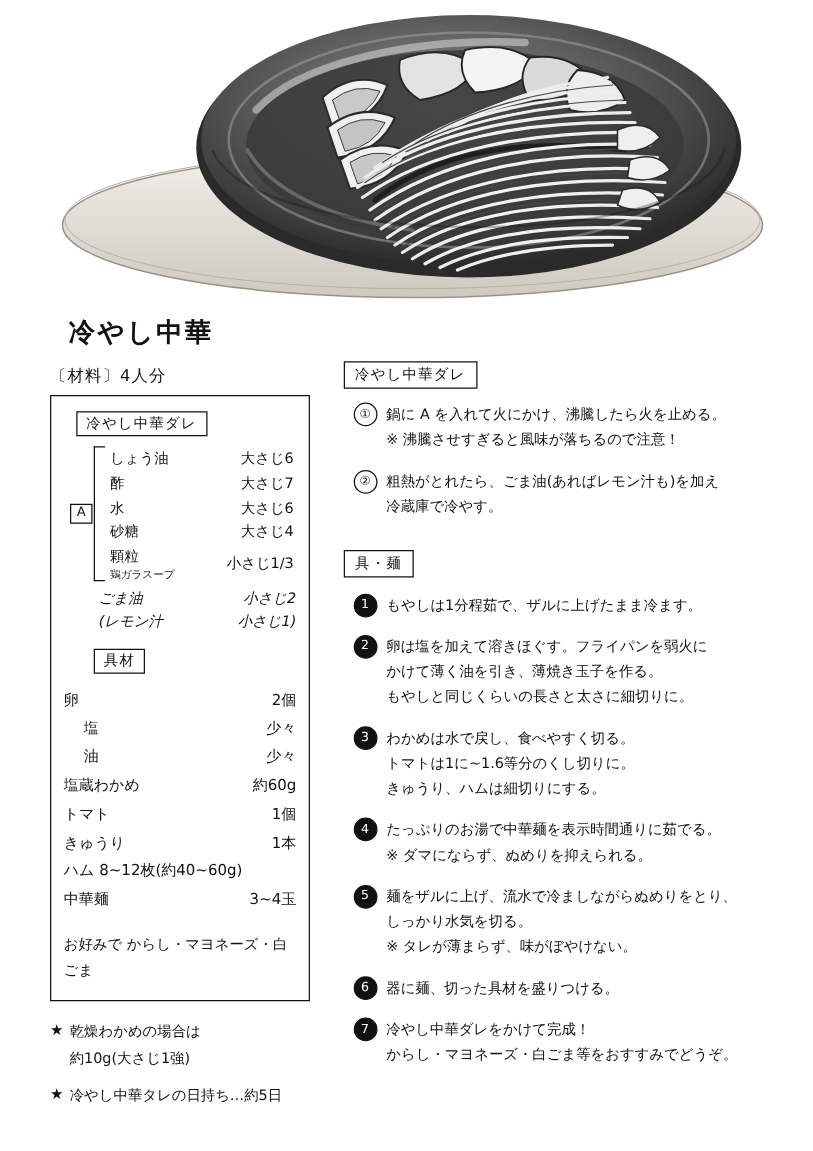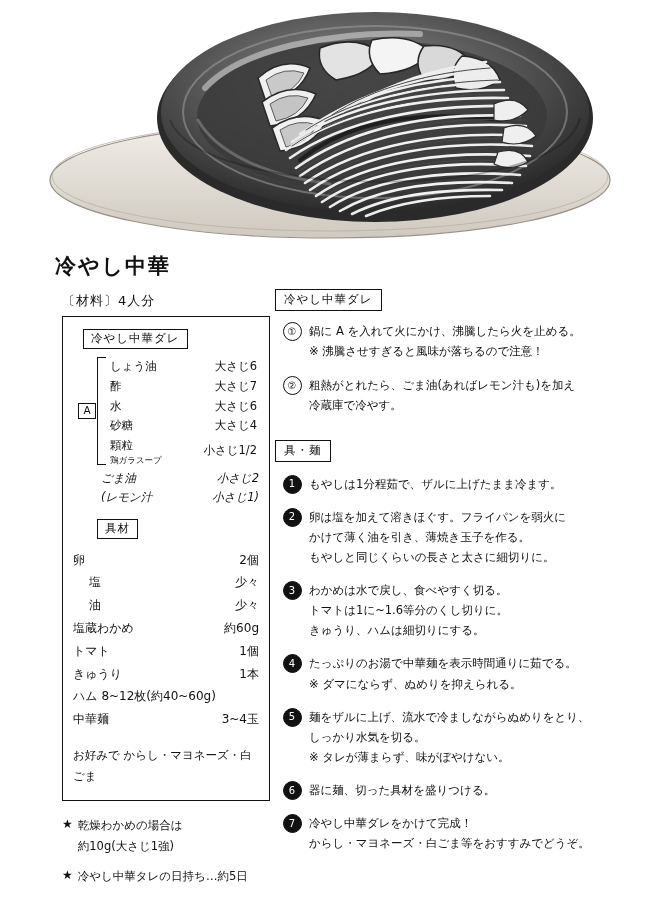--- a/index.html
+++ b/index.html
@@ -31,21 +31,21 @@
     left: 55px;
     top: 252px;
     font-size: 21px;
     letter-spacing: 2px;
     font-weight: 700;
   }
 
   
   .left-col {
     position: absolute;
-    left: 62px;
+    left: 40px;
     top: 292px;
     width: 215px;
   }
   .ingredients-heading {
     font-size: 13px;
     letter-spacing: 1px;
     margin-bottom: 6px;
   }
   .ing-box {
     border: 1.5px solid #111;
@@ -325,21 +325,21 @@
         </div>
         <div class="row">
           <span class="nm">砂糖</span>
           <span class="qty">大さじ4</span>
         </div>
         <div class="row">
           <span class="nm">
             <span>顆粒</span>
             <span class="sub2">鶏ガラスープ</span>
           </span>
-          <span class="qty">小さじ1/2</span>
+          <span class="qty">小さじ1/3</span>
         </div>
       </div>
     </div>
 
     
     <div class="post-a">
       <div class="row">
         <span class="nm">ごま油</span>
         <span class="qty">小さじ2</span>
       </div>

